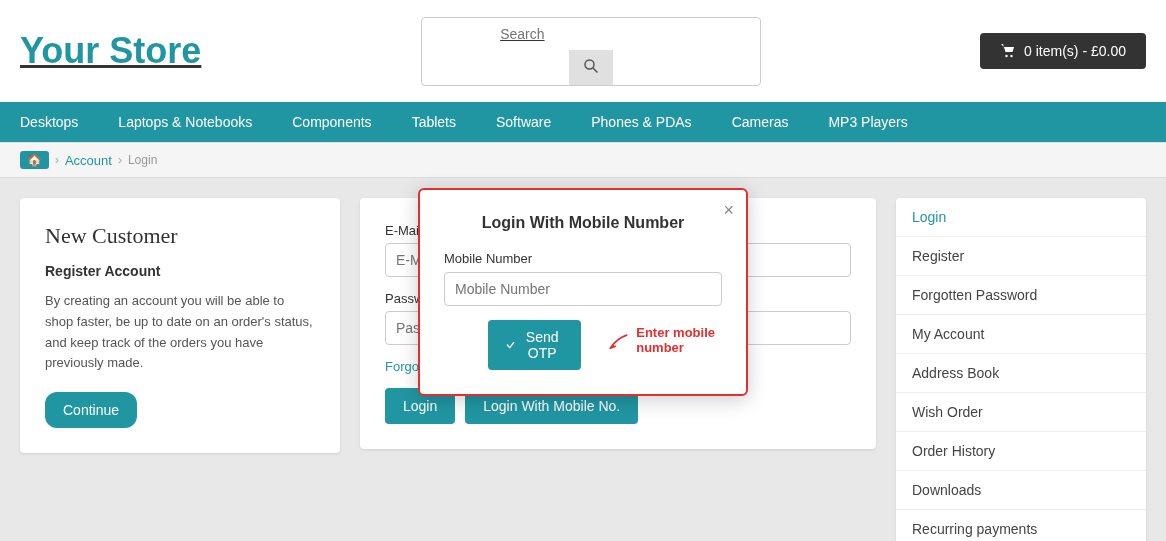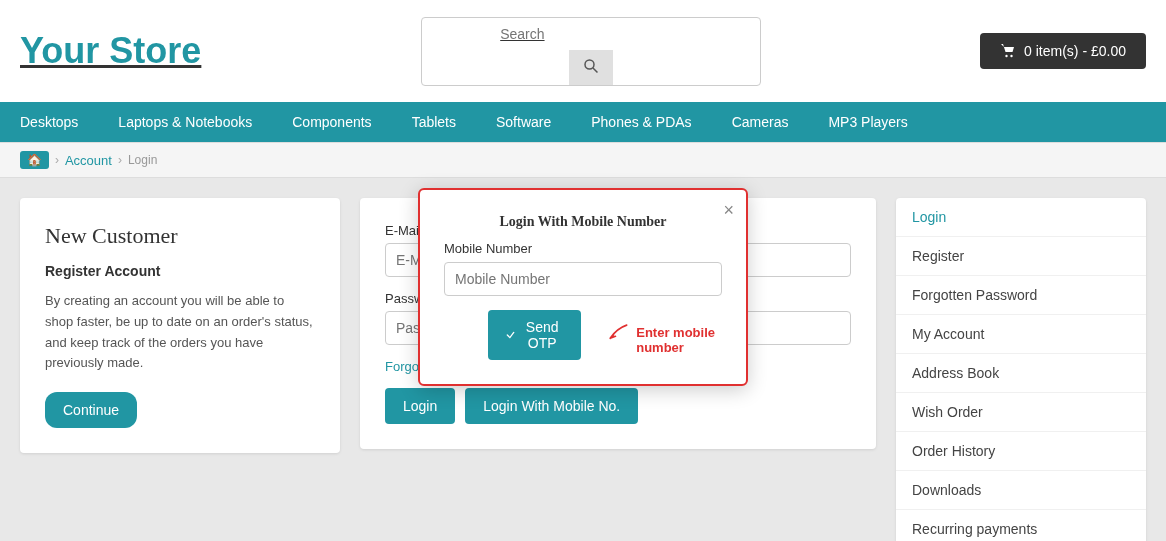--- a/index.html
+++ b/index.html
@@ -44,27 +44,27 @@
     .login-mobile-btn { background: #2196a3; color: #fff; border: none; padding: 10px 18px; border-radius: 4px; font-size: 14px; cursor: pointer; }
 
     
     .right-sidebar { flex: 0 0 250px; background: #fff; border-radius: 4px; box-shadow: 0 1px 3px rgba(0,0,0,0.1); align-self: flex-start; overflow: hidden; }
     .sidebar-item { padding: 11px 16px; border-bottom: 1px solid #f0f0f0; font-size: 14px; color: #444; cursor: pointer; }
     .sidebar-item.active { color: #2196a3; }
 
     
     .modal-overlay { position: absolute; top: 0; left: 0; right: 0; bottom: 0; display: flex; align-items: flex-start; justify-content: center; padding-top: 10px; z-index: 100; }
     .modal { background: #fff; border: 2px solid #e03030; border-radius: 6px; padding: 24px; width: 330px; position: relative; box-shadow: 0 4px 20px rgba(0,0,0,0.2); }
-    .modal-title { font-size: 14px; font-weight: bold; text-align: center; margin-bottom: 11px; font-family: Liberation Serif, serif; }
+    .modal-title { font-size: 16px; font-weight: bold; text-align: center; margin-bottom: 19px; }
     .modal-close { position: absolute; top: 10px; right: 12px; font-size: 18px; cursor: pointer; color: #888; background: none; border: none; }
     .modal label { font-size: 13px; display: block; margin-bottom: 6px; }
     .modal input { width: 100%; padding: 8px 10px; border: 1px solid #ccc; border-radius: 4px; font-size: 14px; margin-bottom: 14px; }
     .modal-footer { display: flex; align-items: center; gap: 16px; }
     .send-otp-btn { background: #2196a3; color: #fff; border: none; padding: 9px 18px; border-radius: 4px; font-size: 14px; cursor: pointer; display: flex; align-items: center; gap: 6px; margin-left: 44px; }
-    .arrow-hint { display: flex; align-items: flex-end; gap: 6px; }
+    .arrow-hint { display: flex; align-items: flex-start; gap: 6px; }
 
     
     .hint-text { color: #e03030; font-size: 13px; font-weight: bold; }
   </style>
 </head>
 <body>
 
 <div class="header">
   <div class="store-title">Your Store</div>
   <div class="search-bar">

